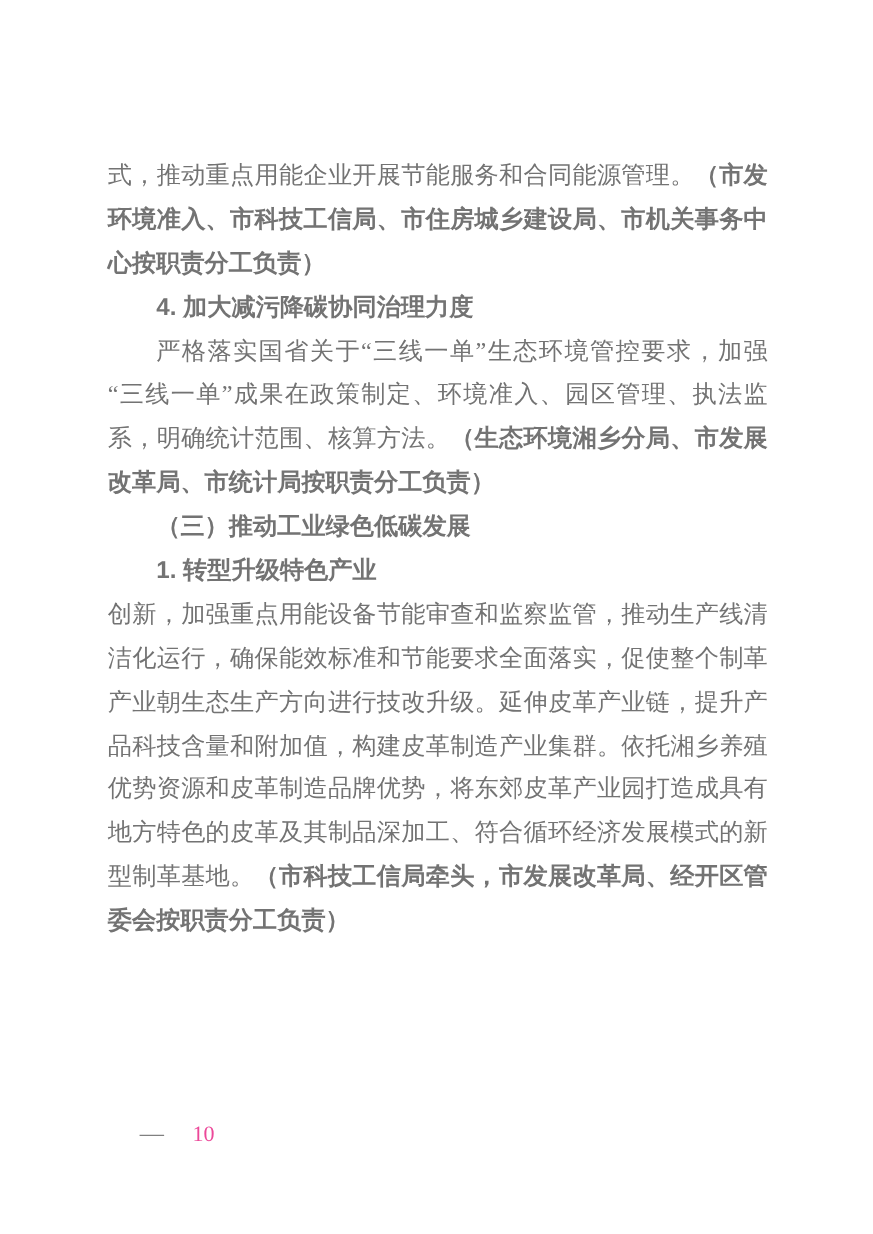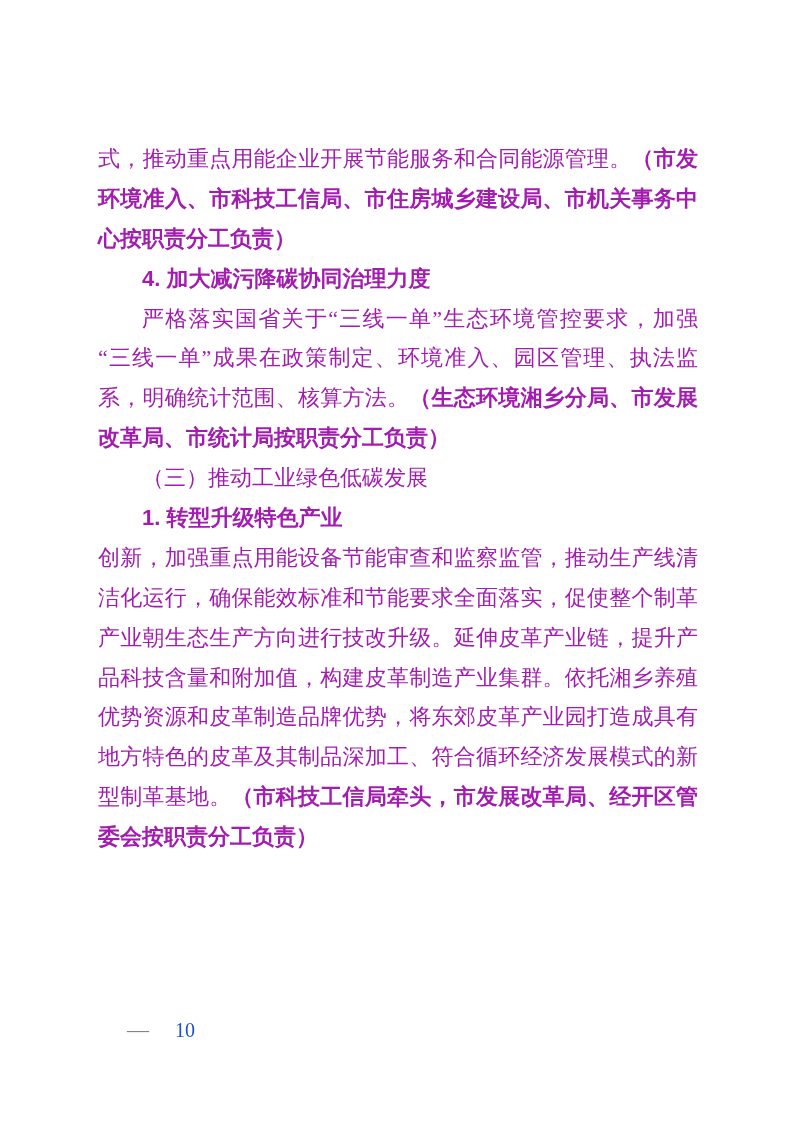--- a/index.html
+++ b/index.html
@@ -17,21 +17,21 @@
   .content {
     position: absolute;
     left: 98px;
     top: 139px;
     width: 600px;
   }
   .line {
     font-size: 22px;
     line-height: 39.9px;
     height: 39.9px;
-    color: #a21caf;
+    color: #737373;
     text-align: justify;
     text-align-last: left;
     white-space: nowrap;
     letter-spacing: 0;
   }
   .line.just {
     white-space: normal;
     text-align-last: justify;
   }
   .line.ind {
@@ -44,39 +44,39 @@
   .seg-bold {
     font-family: "Liberation Serif", "DejaVu Serif", serif;
     font-weight: 700;
   }
   .seg-heading-hei {
     font-family: "Liberation Sans", "DejaVu Sans", sans-serif;
     font-weight: 700;
   }
   .seg-heading-kai {
     font-family: "Liberation Serif", "DejaVu Serif", serif;
-    font-weight: 400;
+    font-weight: 700;
     margin-top: 44px;
   }
   .footer {
     position: absolute;
     left: 127px;
     top: 1018px;
     display: flex;
     align-items: baseline;
     gap: 26px;
     font-family: "Liberation Serif", "DejaVu Serif", serif;
   }
   .footer .dash {
     color: #7d7d7d;
     font-size: 22px;
     line-height: 24px;
   }
   .footer .num {
-    color: #1d4ed8;
+    color: #ec4899;
     font-size: 20px;
     line-height: 24px;
   }
 </style>
 </head>
 <body>
 
 <div class="page">
   <div class="content">
       <div class="line just"><span class="seg-body">式，推动重点用能企业开展节能服务和合同能源管理。</span><span class="seg-bold">（市发</span></div>

